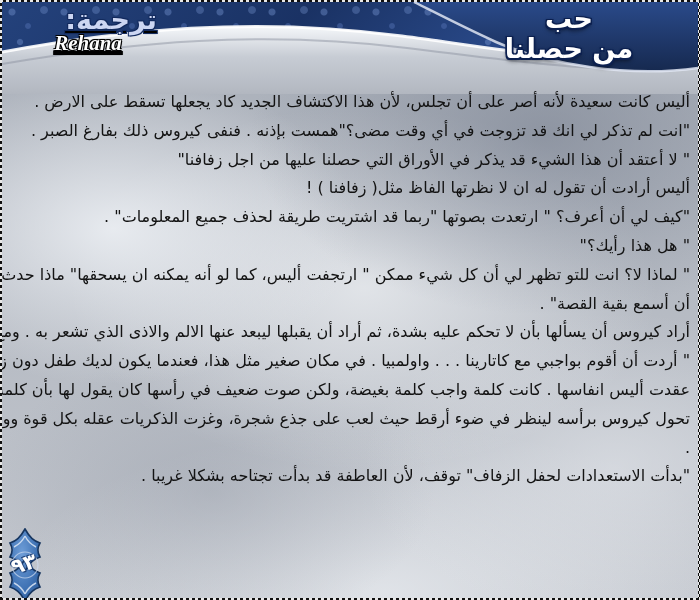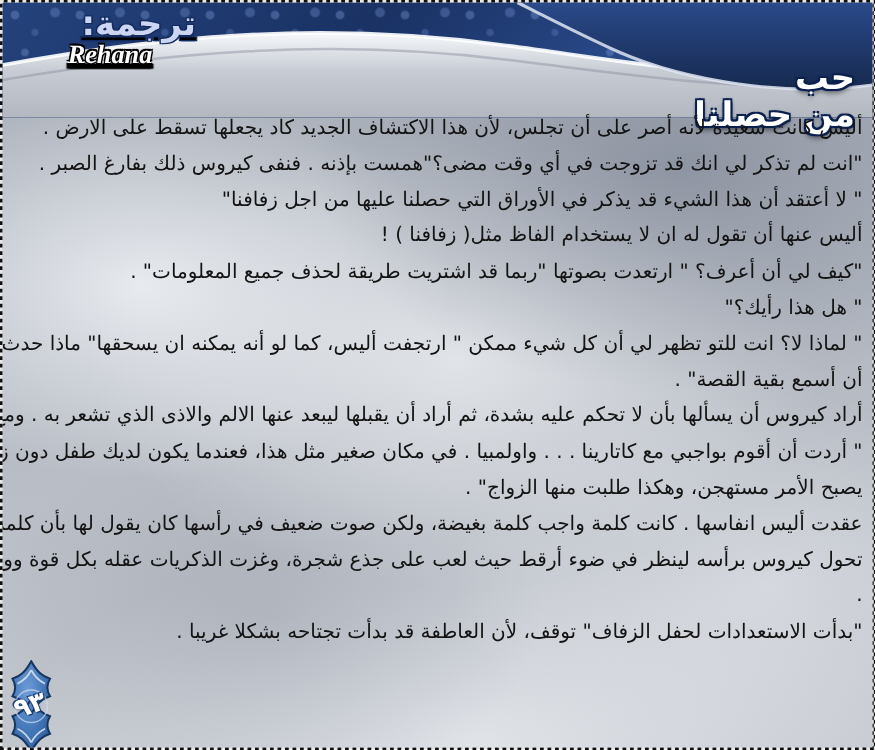--- a/index.html
+++ b/index.html
@@ -34,21 +34,21 @@
   .credit{position:absolute;top:2px;left:24px;width:170px;text-align:center;text-decoration:underline;}
   .credit-label{
     display:block;font-size:27px;font-weight:bold;color:#ccd6f2;direction:rtl;
     text-shadow:0 0 2px #142b5e,1px 1px 0 #142b5e,-1px -1px 0 #142b5e,1px -1px 0 #142b5e,-1px 1px 0 #142b5e;
   }
   .credit-name{
     display:block;margin-top:-4px;margin-left:-46px;
     font-family:"Liberation Serif",serif;font-style:italic;font-weight:bold;font-size:21px;color:#ffffff;
     text-shadow:0 0 2px #000,1px 1px 0 #000,-1px -1px 0 #000,1px -1px 0 #000,-1px 1px 0 #000;
   }
-  .title{position:absolute;top:2px;right:14px;width:230px;direction:rtl;margin-top:44px;}
+  .title{position:absolute;top:2px;right:14px;width:230px;text-align:center;direction:rtl;}
   .title-top,.title-bottom{
     display:block;font-size:27px;font-weight:bold;color:#ffffff;line-height:30px;
     text-shadow:0 0 3px #0d2150,1.5px 1.5px 0 #0d2150,-1.5px -1.5px 0 #0d2150,1.5px -1.5px 0 #0d2150,-1.5px 1.5px 0 #0d2150,0 3px 4px rgba(0,0,0,.5);
   }
   
   .story{
     position:absolute;top:86px;right:0;left:0;padding:0 8px;
     direction:rtl;color:#131313;
     font-size:16px;line-height:28.8px;
   }
@@ -96,28 +96,27 @@
         <span class="title-top">حب</span>
         <span class="title-bottom">من حصلنا</span>
       </div>
     </div>
 
     <div class="story">
 
     <div class="line">أليس كانت سعيدة لأنه أصر على أن تجلس، لأن هذا الاكتشاف الجديد كاد يجعلها تسقط على الارض .</div>
         <div class="line">"انت لم تذكر لي انك قد تزوجت في أي وقت مضى؟"همست بإذنه . فنفى كيروس ذلك بفارغ الصبر .</div>
         <div class="line">" لا أعتقد أن هذا الشيء قد يذكر في الأوراق التي حصلنا عليها من اجل زفافنا"</div>
-        <div class="line">أليس عنها أن تقول له ان لا يستخدام الفاظ مثل( زفافنا ) !</div>
+        <div class="line">أليس أرادت أن تقول له ان لا نظرتها الفاظ مثل( زفافنا ) !</div>
         <div class="line">"كيف لي أن أعرف؟ " ارتعدت بصوتها "ربما قد اشتريت طريقة لحذف جميع المعلومات" .</div>
         <div class="line">" هل هذا رأيك؟"</div>
         <div class="line">" لماذا لا؟ انت للتو تظهر لي أن كل شيء ممكن " ارتجفت أليس، كما لو أنه يمكنه ان يسحقها" ماذا حدث؟ أريد</div>
         <div class="line">أن أسمع بقية القصة" .</div>
         <div class="line">أراد كيروس أن يسألها بأن لا تحكم عليه بشدة، ثم أراد أن يقبلها ليبعد عنها الالم والاذى الذي تشعر به . ومع</div>
         <div class="line">" أردت أن أقوم بواجبي مع كاتارينا . . . واولمبيا . في مكان صغير مثل هذا، فعندما يكون لديك طفل دون زواج</div>
-        <div class="line">يصبح الأمر مستهجن، وهكذا طلبت منها الزواج" .</div>
         <div class="line">عقدت أليس انفاسها . كانت كلمة واجب كلمة بغيضة، ولكن صوت ضعيف في رأسها كان يقول لها بأن كلمة</div>
         <div class="line">تحول كيروس برأسه لينظر في ضوء أرقط حيث لعب على جذع شجرة، وغزت الذكريات عقله بكل قوة ووضوح</div>
         <div class="line">.</div>
         <div class="line">"بدأت الاستعدادات لحفل الزفاف" توقف، لأن العاطفة قد بدأت تجتاحه بشكلا غريبا .</div>
       </div>
 
     <div class="badge">
       <svg width="62" height="74" viewBox="0 0 62 74" aria-hidden="true">
         <defs>
           <radialGradient id="bg" cx="0.4" cy="0.35" r="0.9">

